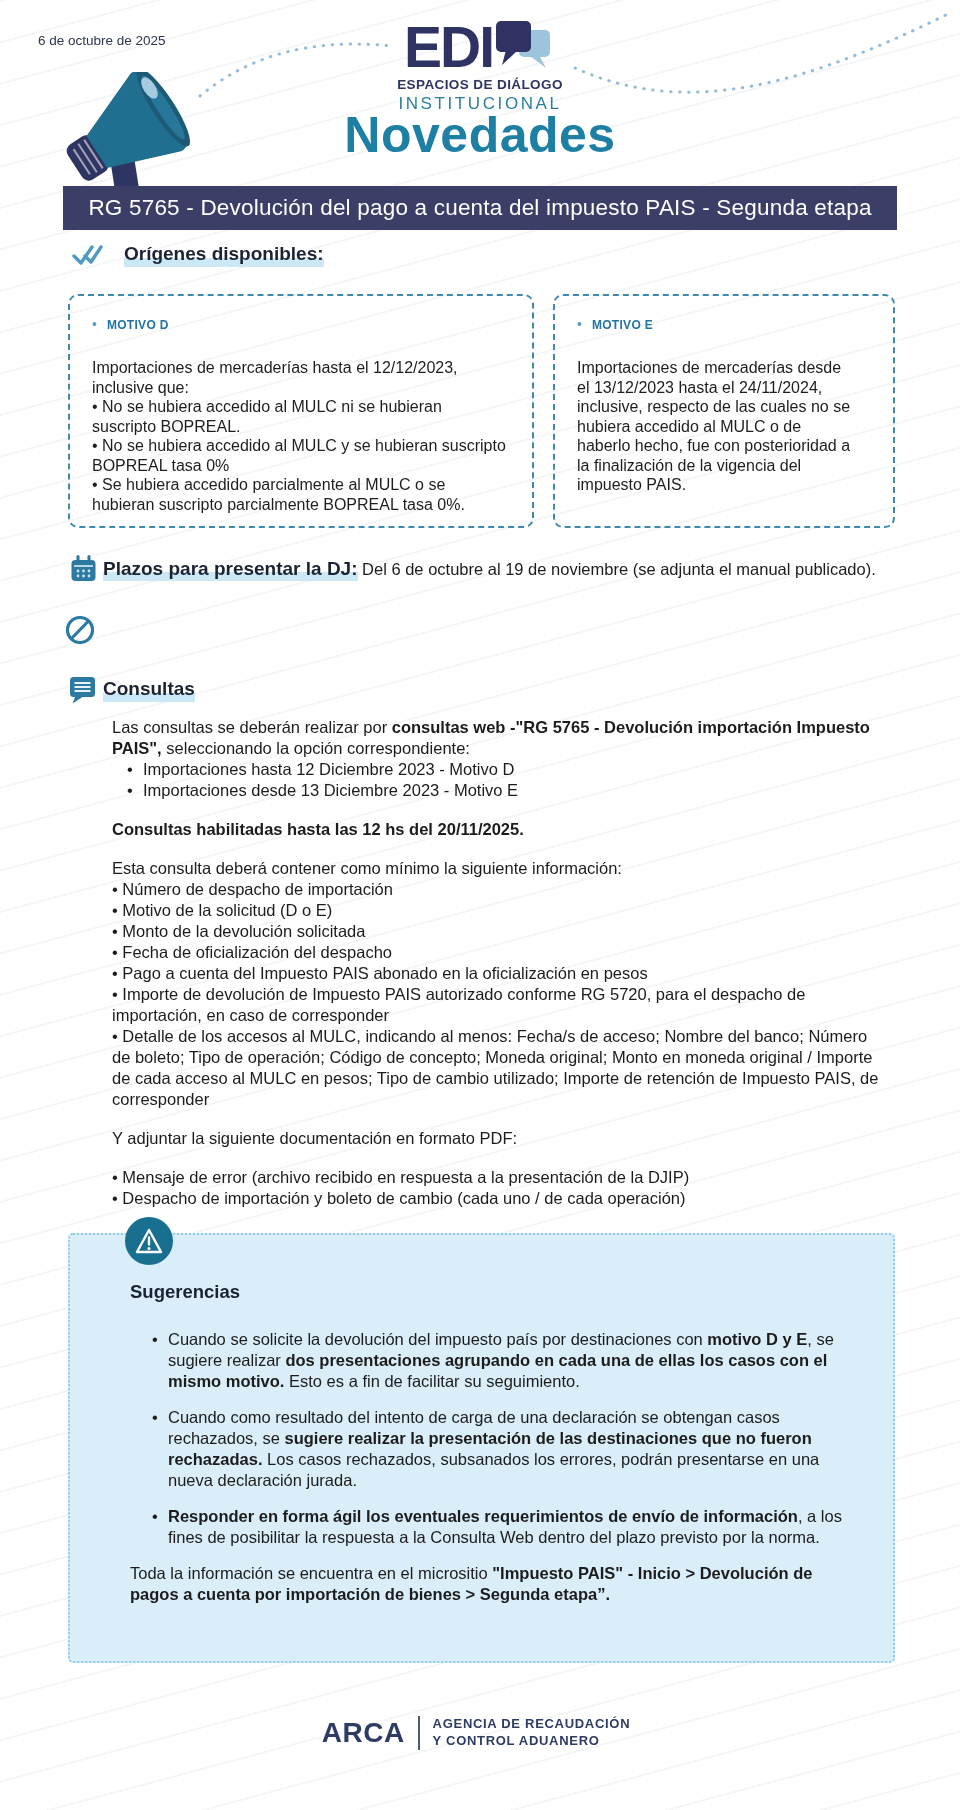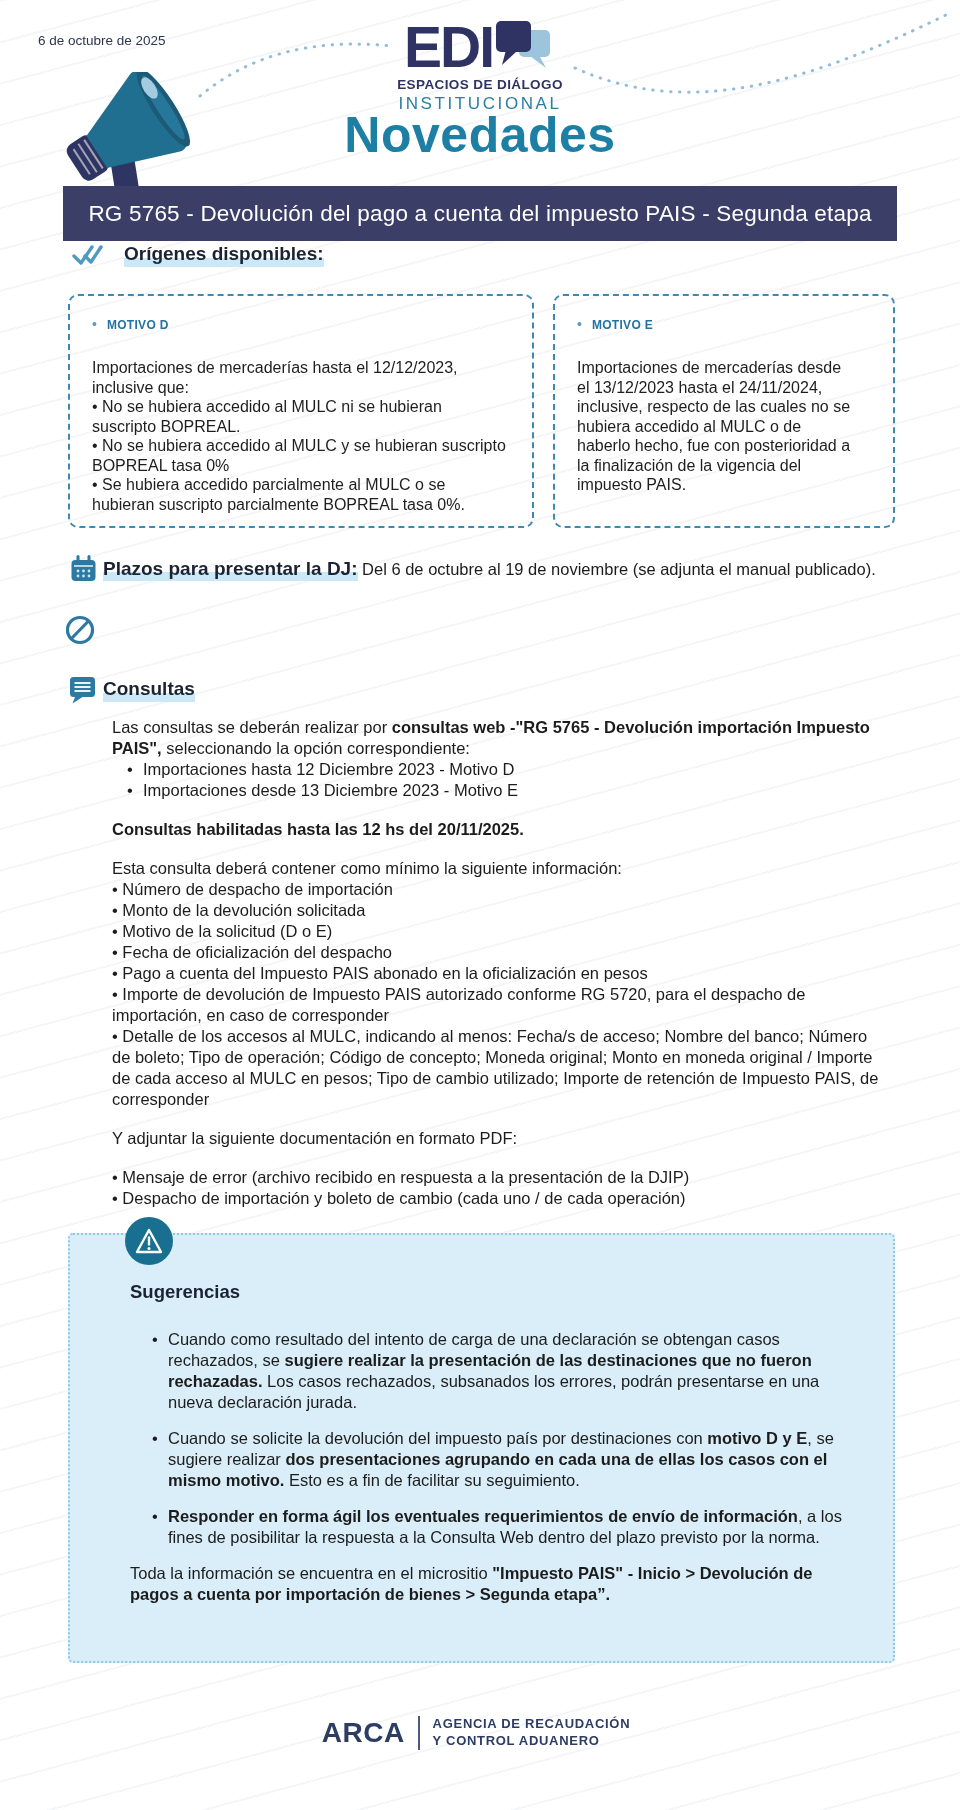--- a/index.html
+++ b/index.html
@@ -12,21 +12,21 @@
   .logo{position:absolute;top:22px;left:0;right:0;display:flex;flex-direction:column;align-items:center;}
   .logo-row{display:flex;align-items:flex-start;}
   .logo-acronym{font-size:57px;font-weight:800;color:#2e3364;letter-spacing:-2px;line-height:0.88;}
   .logo-bubbles{margin:-2px 0 0 1px;}
   .logo-sub1{font-size:13.5px;font-weight:700;color:#2e3364;letter-spacing:0.4px;margin-top:3px;}
   .logo-sub2{font-size:17px;font-weight:500;color:#2c7e9e;letter-spacing:2.6px;margin-top:2px;}
   .decor{position:absolute;top:0;left:0;}
   .megaphone{position:absolute;top:72px;left:42px;}
   .title{position:absolute;top:106px;left:0;width:100%;text-align:center;
     font-size:50px;font-weight:800;color:#1d7fa4;letter-spacing:0.5px;}
-  .banner{position:absolute;top:186px;left:63px;width:834px;height:55px;background:#3b3e66;color:#ffffff;
+  .banner{position:absolute;top:186px;left:63px;width:834px;height:44px;background:#3b3e66;color:#ffffff;
     font-size:22.5px;font-weight:500;display:flex;align-items:center;justify-content:center;letter-spacing:0.2px;}
 
   
   .hl{background-image:linear-gradient(#cbe8f6,#cbe8f6);background-size:100% 9px;
     background-position:0 100%;background-repeat:no-repeat;padding-bottom:2px;}
   .sec-label{font-size:19px;font-weight:700;color:#1b2233;}
   .origins-head{position:absolute;top:243px;left:72px;display:flex;align-items:center;gap:21px;}
 
   
   .card{position:absolute;border:2px dashed #3d89b0;border-radius:10px;box-sizing:border-box;padding:20px 22px;}
@@ -195,22 +195,22 @@
       <ul class="opts">
 
       <li>Importaciones hasta 12 Diciembre 2023 - Motivo D</li>
           <li>Importaciones desde 13 Diciembre 2023 - Motivo E</li>
         </ul>
       <div class="bold-line">Consultas habilitadas hasta las 12 hs del 20/11/2025.</div>
       <div class="mt20">Esta consulta deberá contener como mínimo la siguiente información:</div>
       <div>
 
       <div>• Número de despacho de importación</div>
+          <div>• Motivo de la solicitud (D o E)</div>
           <div>• Monto de la devolución solicitada</div>
-          <div>• Motivo de la solicitud (D o E)</div>
           <div>• Fecha de oficialización del despacho</div>
           <div>• Pago a cuenta del Impuesto PAIS abonado en la oficialización en pesos</div>
           <div>• Importe de devolución de Impuesto PAIS autorizado conforme RG 5720, para el despacho de importación, en caso de corresponder</div>
           <div>• Detalle de los accesos al MULC, indicando al menos: Fecha/s de acceso; Nombre del banco; Número de boleto; Tipo de operación; Código de concepto; Moneda original; Monto en moneda original / Importe de cada acceso al MULC en pesos; Tipo de cambio utilizado; Importe de retención de Impuesto PAIS, de corresponder</div>
         </div>
       <div class="mt20">Y adjuntar la siguiente documentación en formato PDF:</div>
       <div class="mt20">
 
       <div>• Mensaje de error (archivo recibido en respuesta a la presentación de la DJIP)</div>
           <div>• Despacho de importación y boleto de cambio (cada uno / de cada operación)</div>
@@ -221,22 +221,22 @@
       <div class="warn-badge">
         <svg width="34" height="32" viewBox="0 0 34 32">
           <path d="M17 5 L29 27 L5 27 Z" fill="none" stroke="#ffffff" stroke-width="2.4" stroke-linejoin="round"></path>
           <line x1="17" y1="12.5" x2="17" y2="19.5" stroke="#ffffff" stroke-width="2.4" stroke-linecap="round"></line>
           <circle cx="17" cy="23.5" r="1.5" fill="#ffffff"></circle>
         </svg>
       </div>
       <div class="sug-head">Sugerencias</div>
       <ul class="sug-list">
 
-      <li><span>Cuando como resultado del intento de carga de una declaración se obtengan casos rechazados, se </span><b>sugiere realizar la presentación de las destinaciones que no fueron rechazadas.</b><span> Los casos rechazados, subsanados los errores, podrán presentarse en una nueva declaración jurada.</span></li>
-          <li><span>Cuando se solicite la devolución del impuesto país por destinaciones con </span><b>motivo D y E</b><span>, se sugiere realizar </span><b>dos presentaciones agrupando en cada una de ellas los casos con el mismo motivo.</b><span> Esto es a fin de facilitar su seguimiento.</span></li>
+      <li><span>Cuando se solicite la devolución del impuesto país por destinaciones con </span><b>motivo D y E</b><span>, se sugiere realizar </span><b>dos presentaciones agrupando en cada una de ellas los casos con el mismo motivo.</b><span> Esto es a fin de facilitar su seguimiento.</span></li>
+          <li><span>Cuando como resultado del intento de carga de una declaración se obtengan casos rechazados, se </span><b>sugiere realizar la presentación de las destinaciones que no fueron rechazadas.</b><span> Los casos rechazados, subsanados los errores, podrán presentarse en una nueva declaración jurada.</span></li>
           <li><b>Responder en forma ágil los eventuales requerimientos de envío de información</b><span>, a los fines de posibilitar la respuesta a la Consulta Web dentro del plazo previsto por la norma.</span></li>
         </ul>
       <div class="sug-note"><span>Toda la información se encuentra en el micrositio </span><b>"Impuesto PAIS" - Inicio &gt; Devolución de pagos a cuenta por importación de bienes &gt; Segunda etapa”.</b></div>
     </div>
   </div>
 
   <div class="footer">
     <div class="brand">ARCA</div>
     <div class="fdivider"></div>
     <div class="org">

